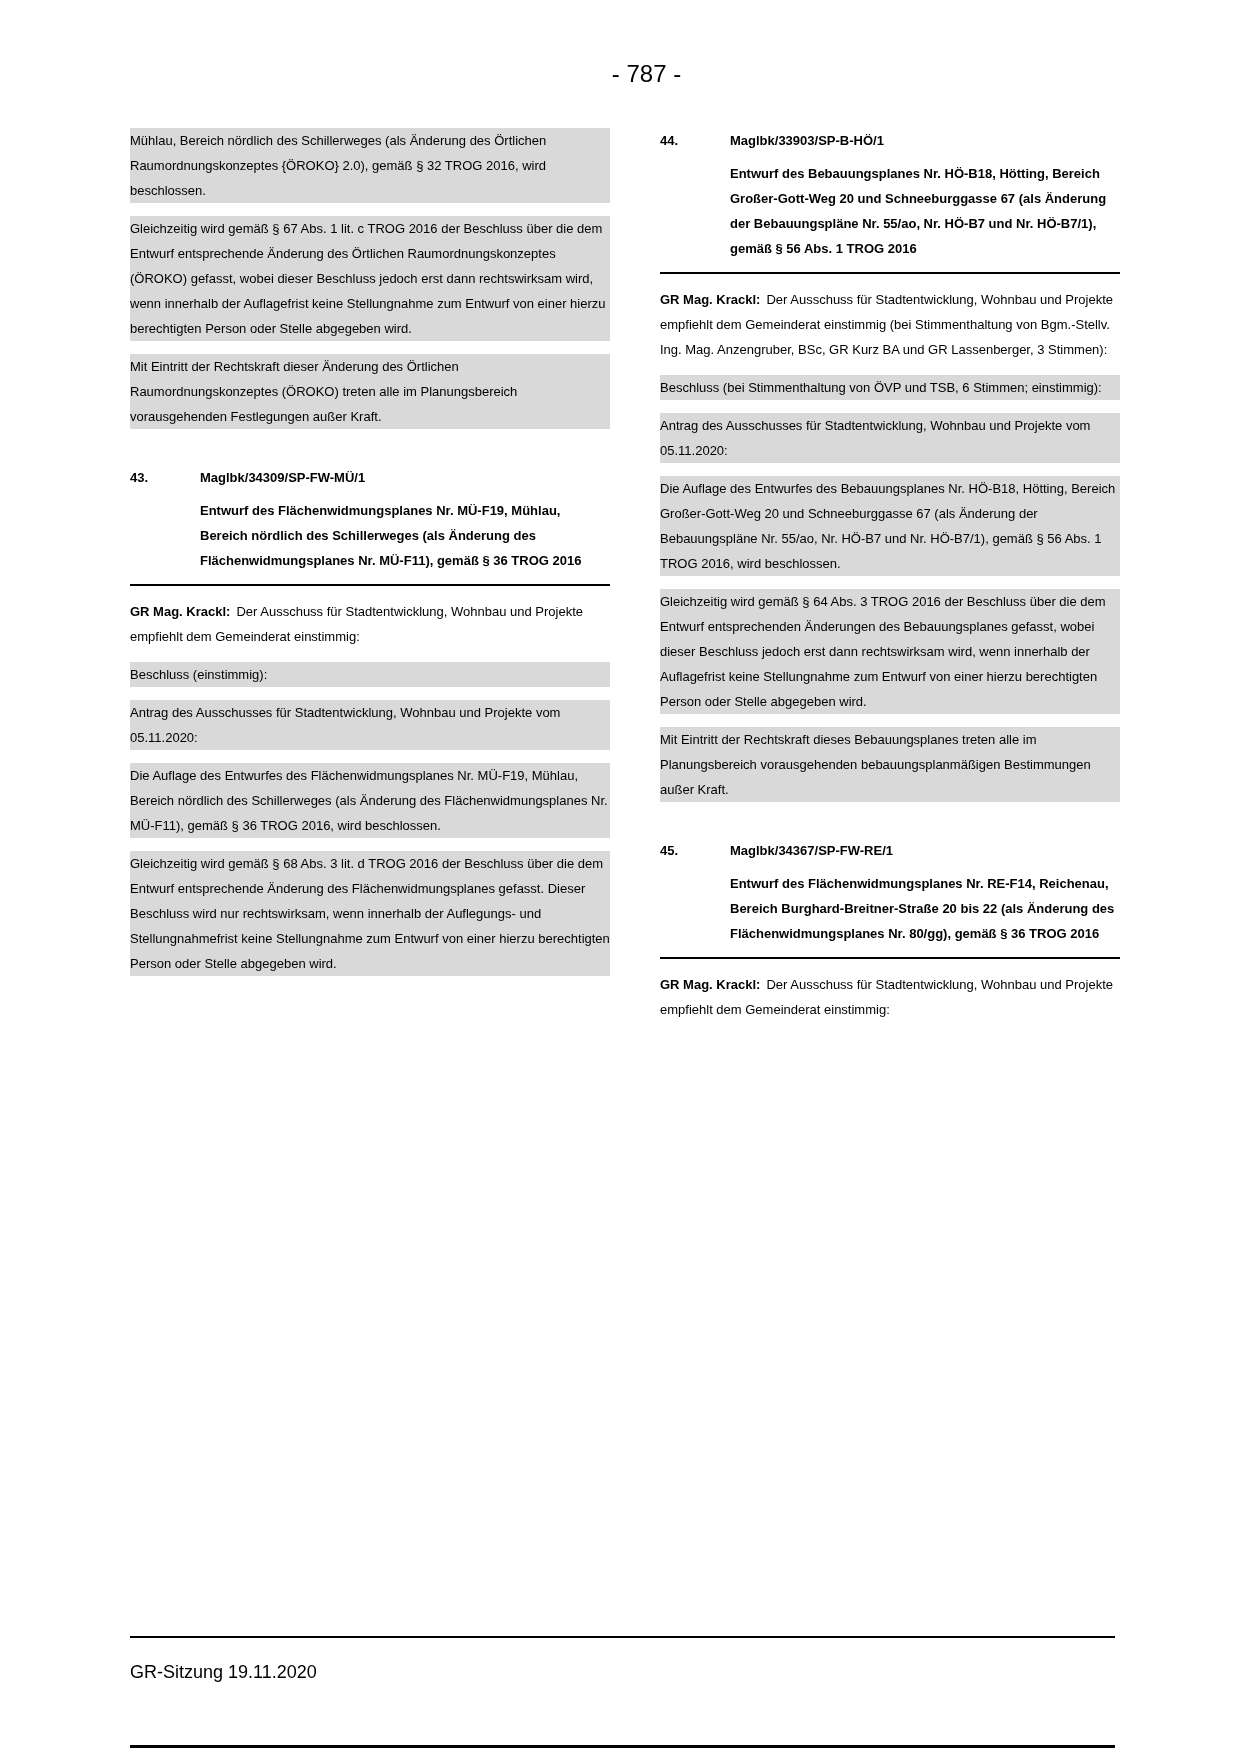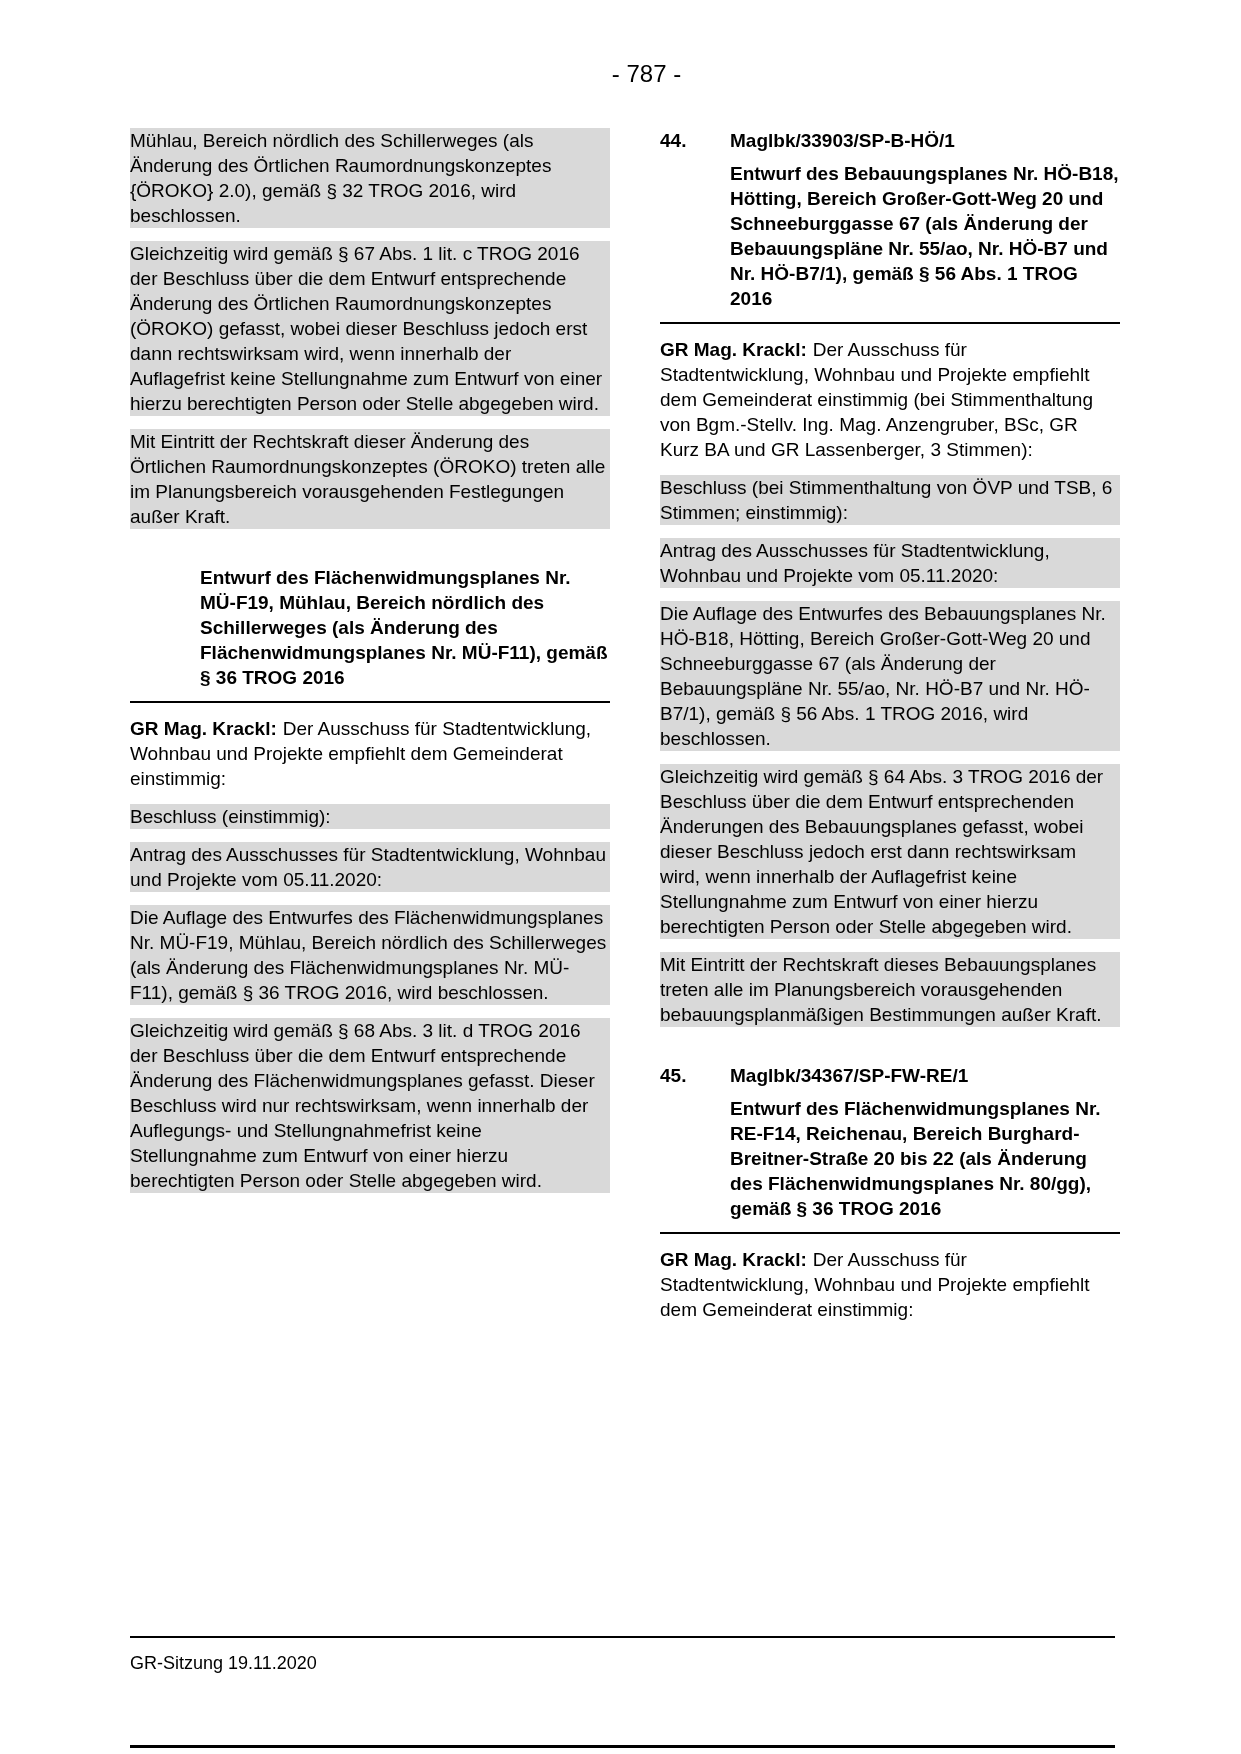--- a/index.html
+++ b/index.html
@@ -27,21 +27,21 @@
   }
   .columns {
     position: absolute;
     top: 128px;
     left: 130px;
     width: 990px;
     display: flex;
     gap: 50px;
   }
   .col {
-    font-size: 19px;
+    font-size: 13px;
     line-height: 25px;
   }
   .col-left  { width: 480px; }
   .col-right { width: 460px; }
 
   p.block {
     margin: 0 0 13px 0;
     text-align: left;
   }
   p.hl {
@@ -74,21 +74,21 @@
     border-top: 2px solid #000000;
     margin: 11px 0 13px 0;
   }
 
   .footer {
     position: absolute;
     left: 130px;
     top: 1636px;
     width: 985px;
     border-top: 2px solid #000000;
-    padding-top: 15px;
+    padding-top: 24px;
     font-size: 18px;
   }
   .page-bottom-rule {
     position: absolute;
     left: 130px;
     top: 1745px;
     width: 985px;
     border-top: 3px solid #000000;
   }
 </style>
@@ -101,20 +101,24 @@
 
   <div class="columns">
 
     <div class="col col-left">
 
       <p class="block hl">Mühlau, Bereich nördlich des Schillerweges (als Änderung des Örtlichen Raumordnungskonzeptes {ÖROKO} 2.0), gemäß § 32 TROG 2016, wird beschlossen.</p>
       <p class="block hl">Gleichzeitig wird gemäß § 67 Abs. 1 lit. c TROG 2016 der Beschluss über die dem Entwurf entsprechende Änderung des Örtlichen Raumordnungskonzeptes (ÖROKO) gefasst, wobei dieser Beschluss jedoch erst dann rechtswirksam wird, wenn innerhalb der Auflagefrist keine Stellungnahme zum Entwurf von einer hierzu berechtigten Person oder Stelle abgegeben wird.</p>
       <p class="block hl">Mit Eintritt der Rechtskraft dieser Änderung des Örtlichen Raumordnungskonzeptes (ÖROKO) treten alle im Planungsbereich vorausgehenden Festlegungen außer Kraft.</p>
 
       <div class="item-head">
+        <div class="item-line">
+          <span class="item-num">43.</span>
+          <span class="item-code">Maglbk/34309/SP-FW-MÜ/1</span>
+        </div>
         <div class="item-title">Entwurf des Flächenwidmungsplanes Nr. MÜ-F19, Mühlau, Bereich nördlich des Schillerweges (als Änderung des Flächenwidmungsplanes Nr. MÜ-F11), gemäß § 36 TROG 2016</div>
       </div>
       <hr class="rule">
 
       <p class="block">
         <span class="lead">GR Mag. Krackl:</span><span>Der Ausschuss für Stadtentwicklung, Wohnbau und Projekte empfiehlt dem Gemeinderat einstimmig:</span>
       </p>
 
       <p class="block hl">Beschluss (einstimmig):</p>
       <p class="block hl">Antrag des Ausschusses für Stadtentwicklung, Wohnbau und Projekte vom 05.11.2020:</p>

